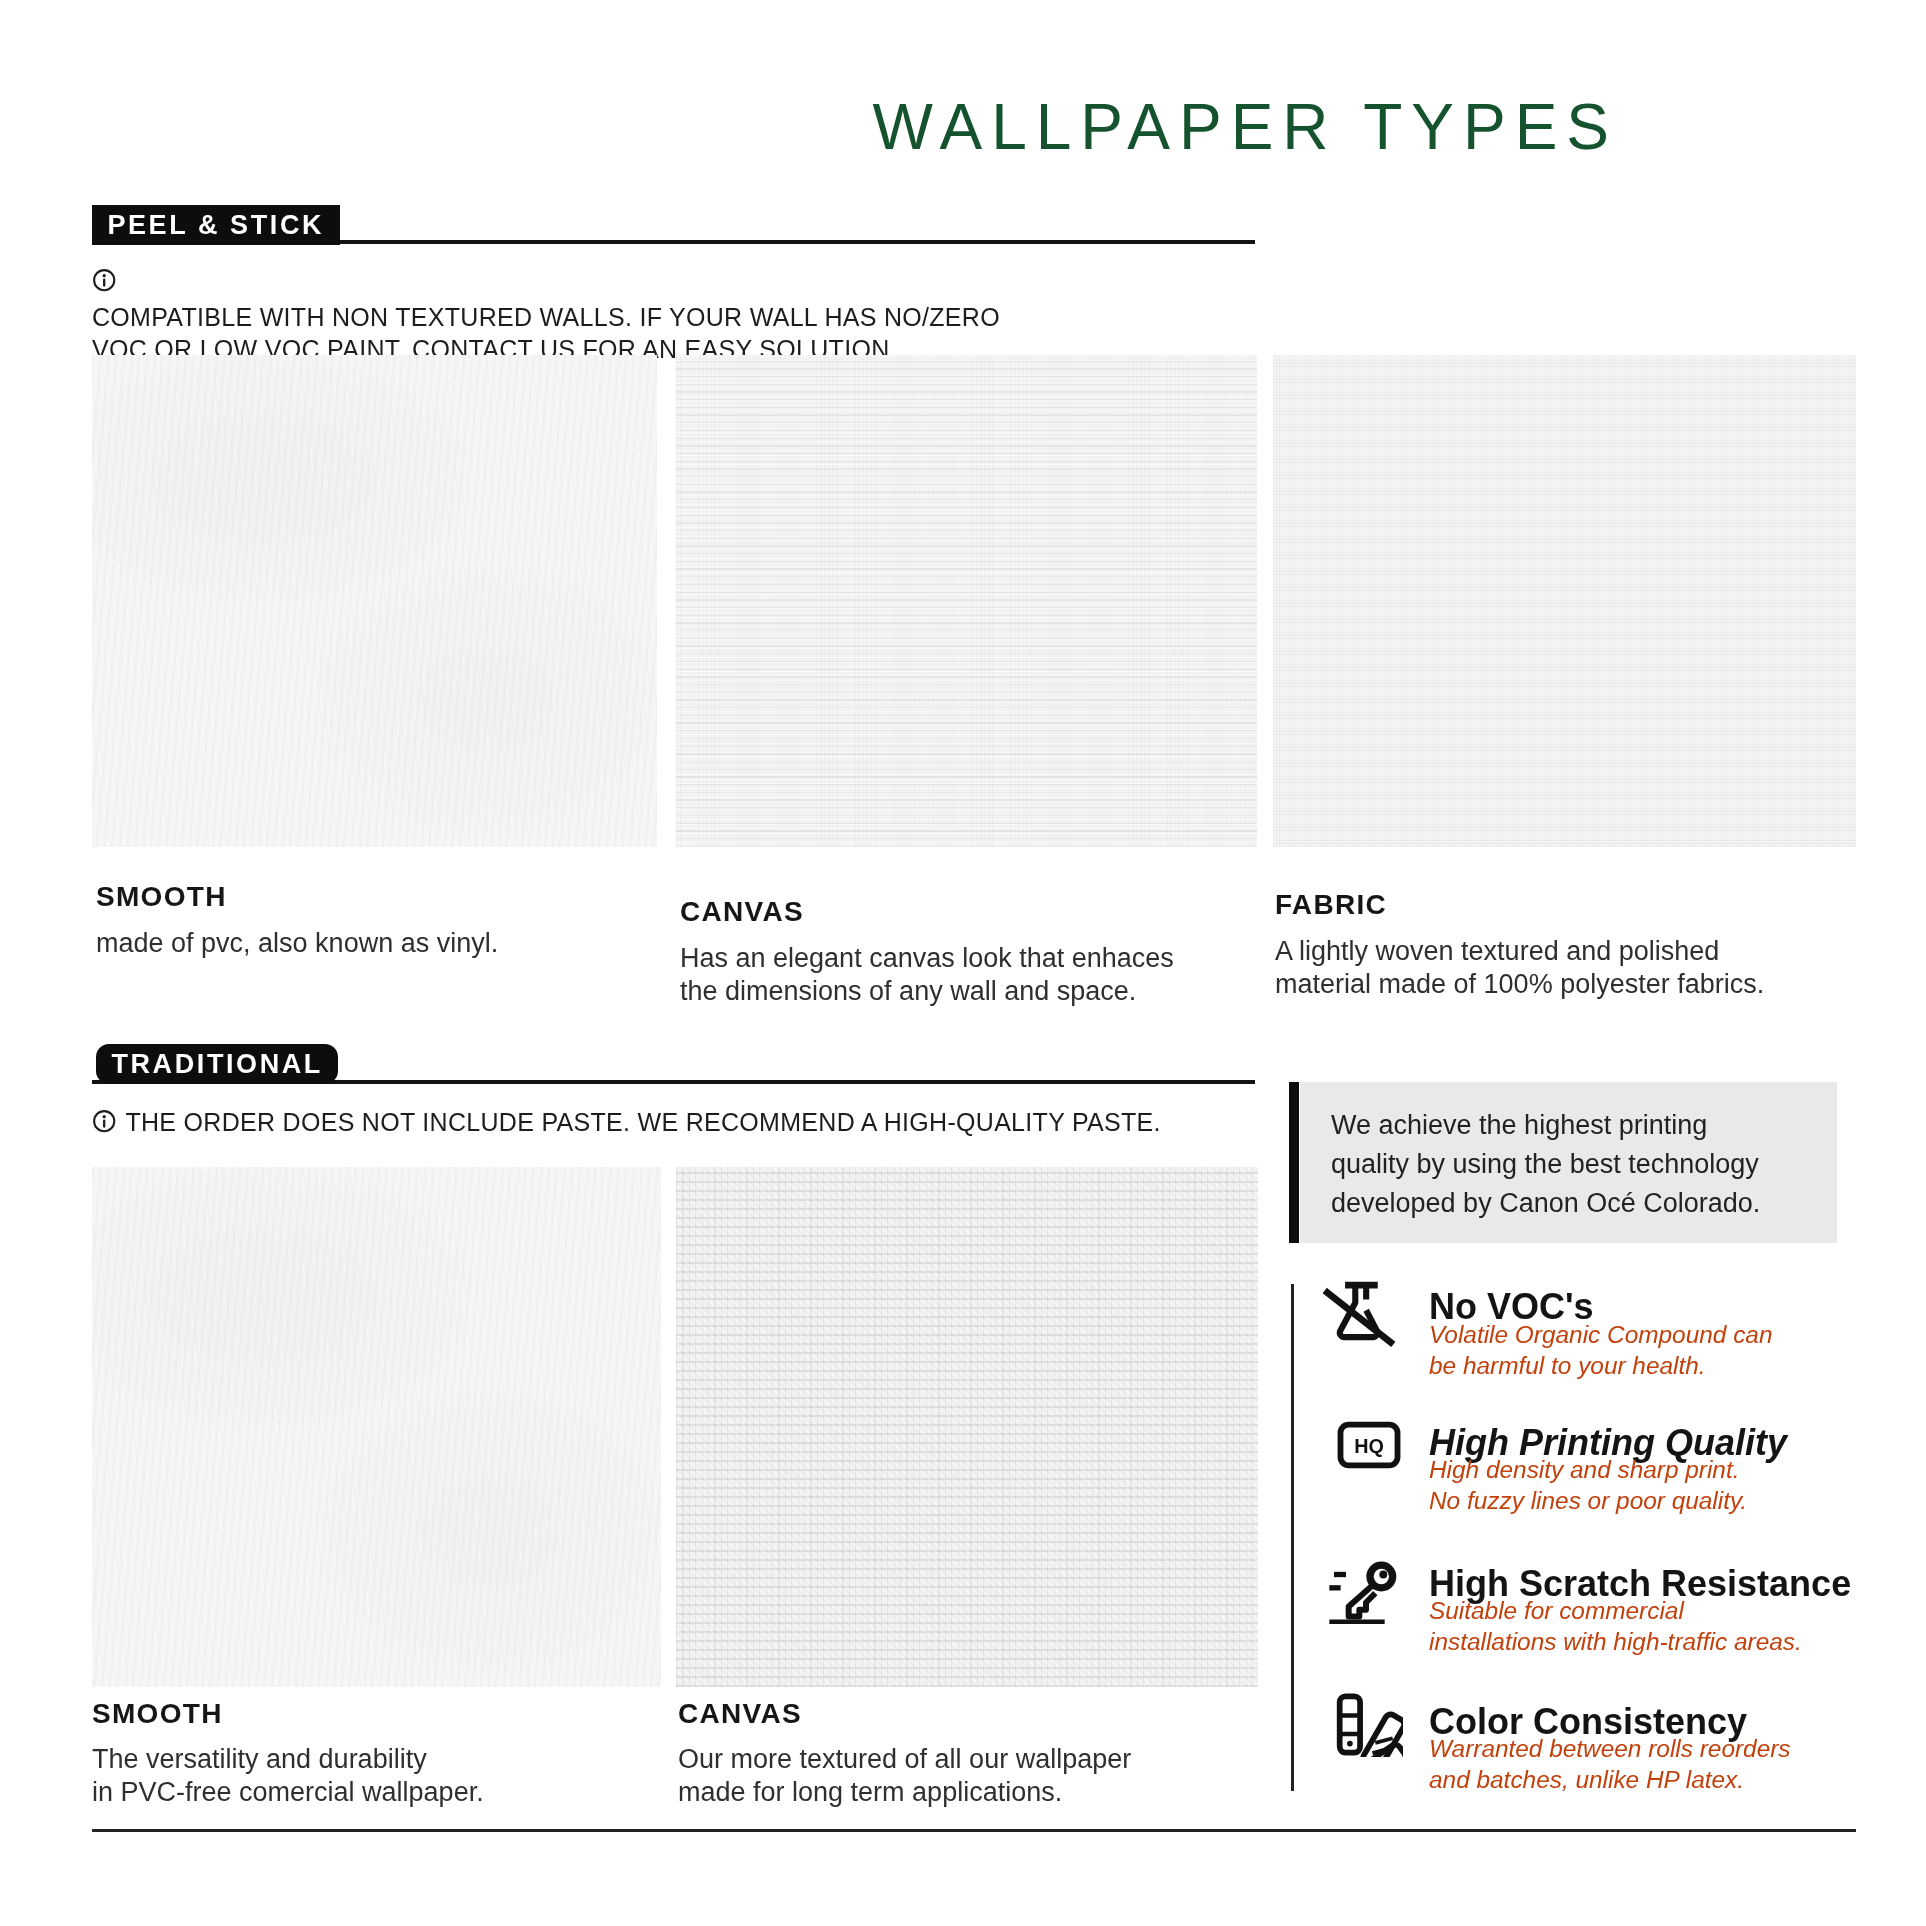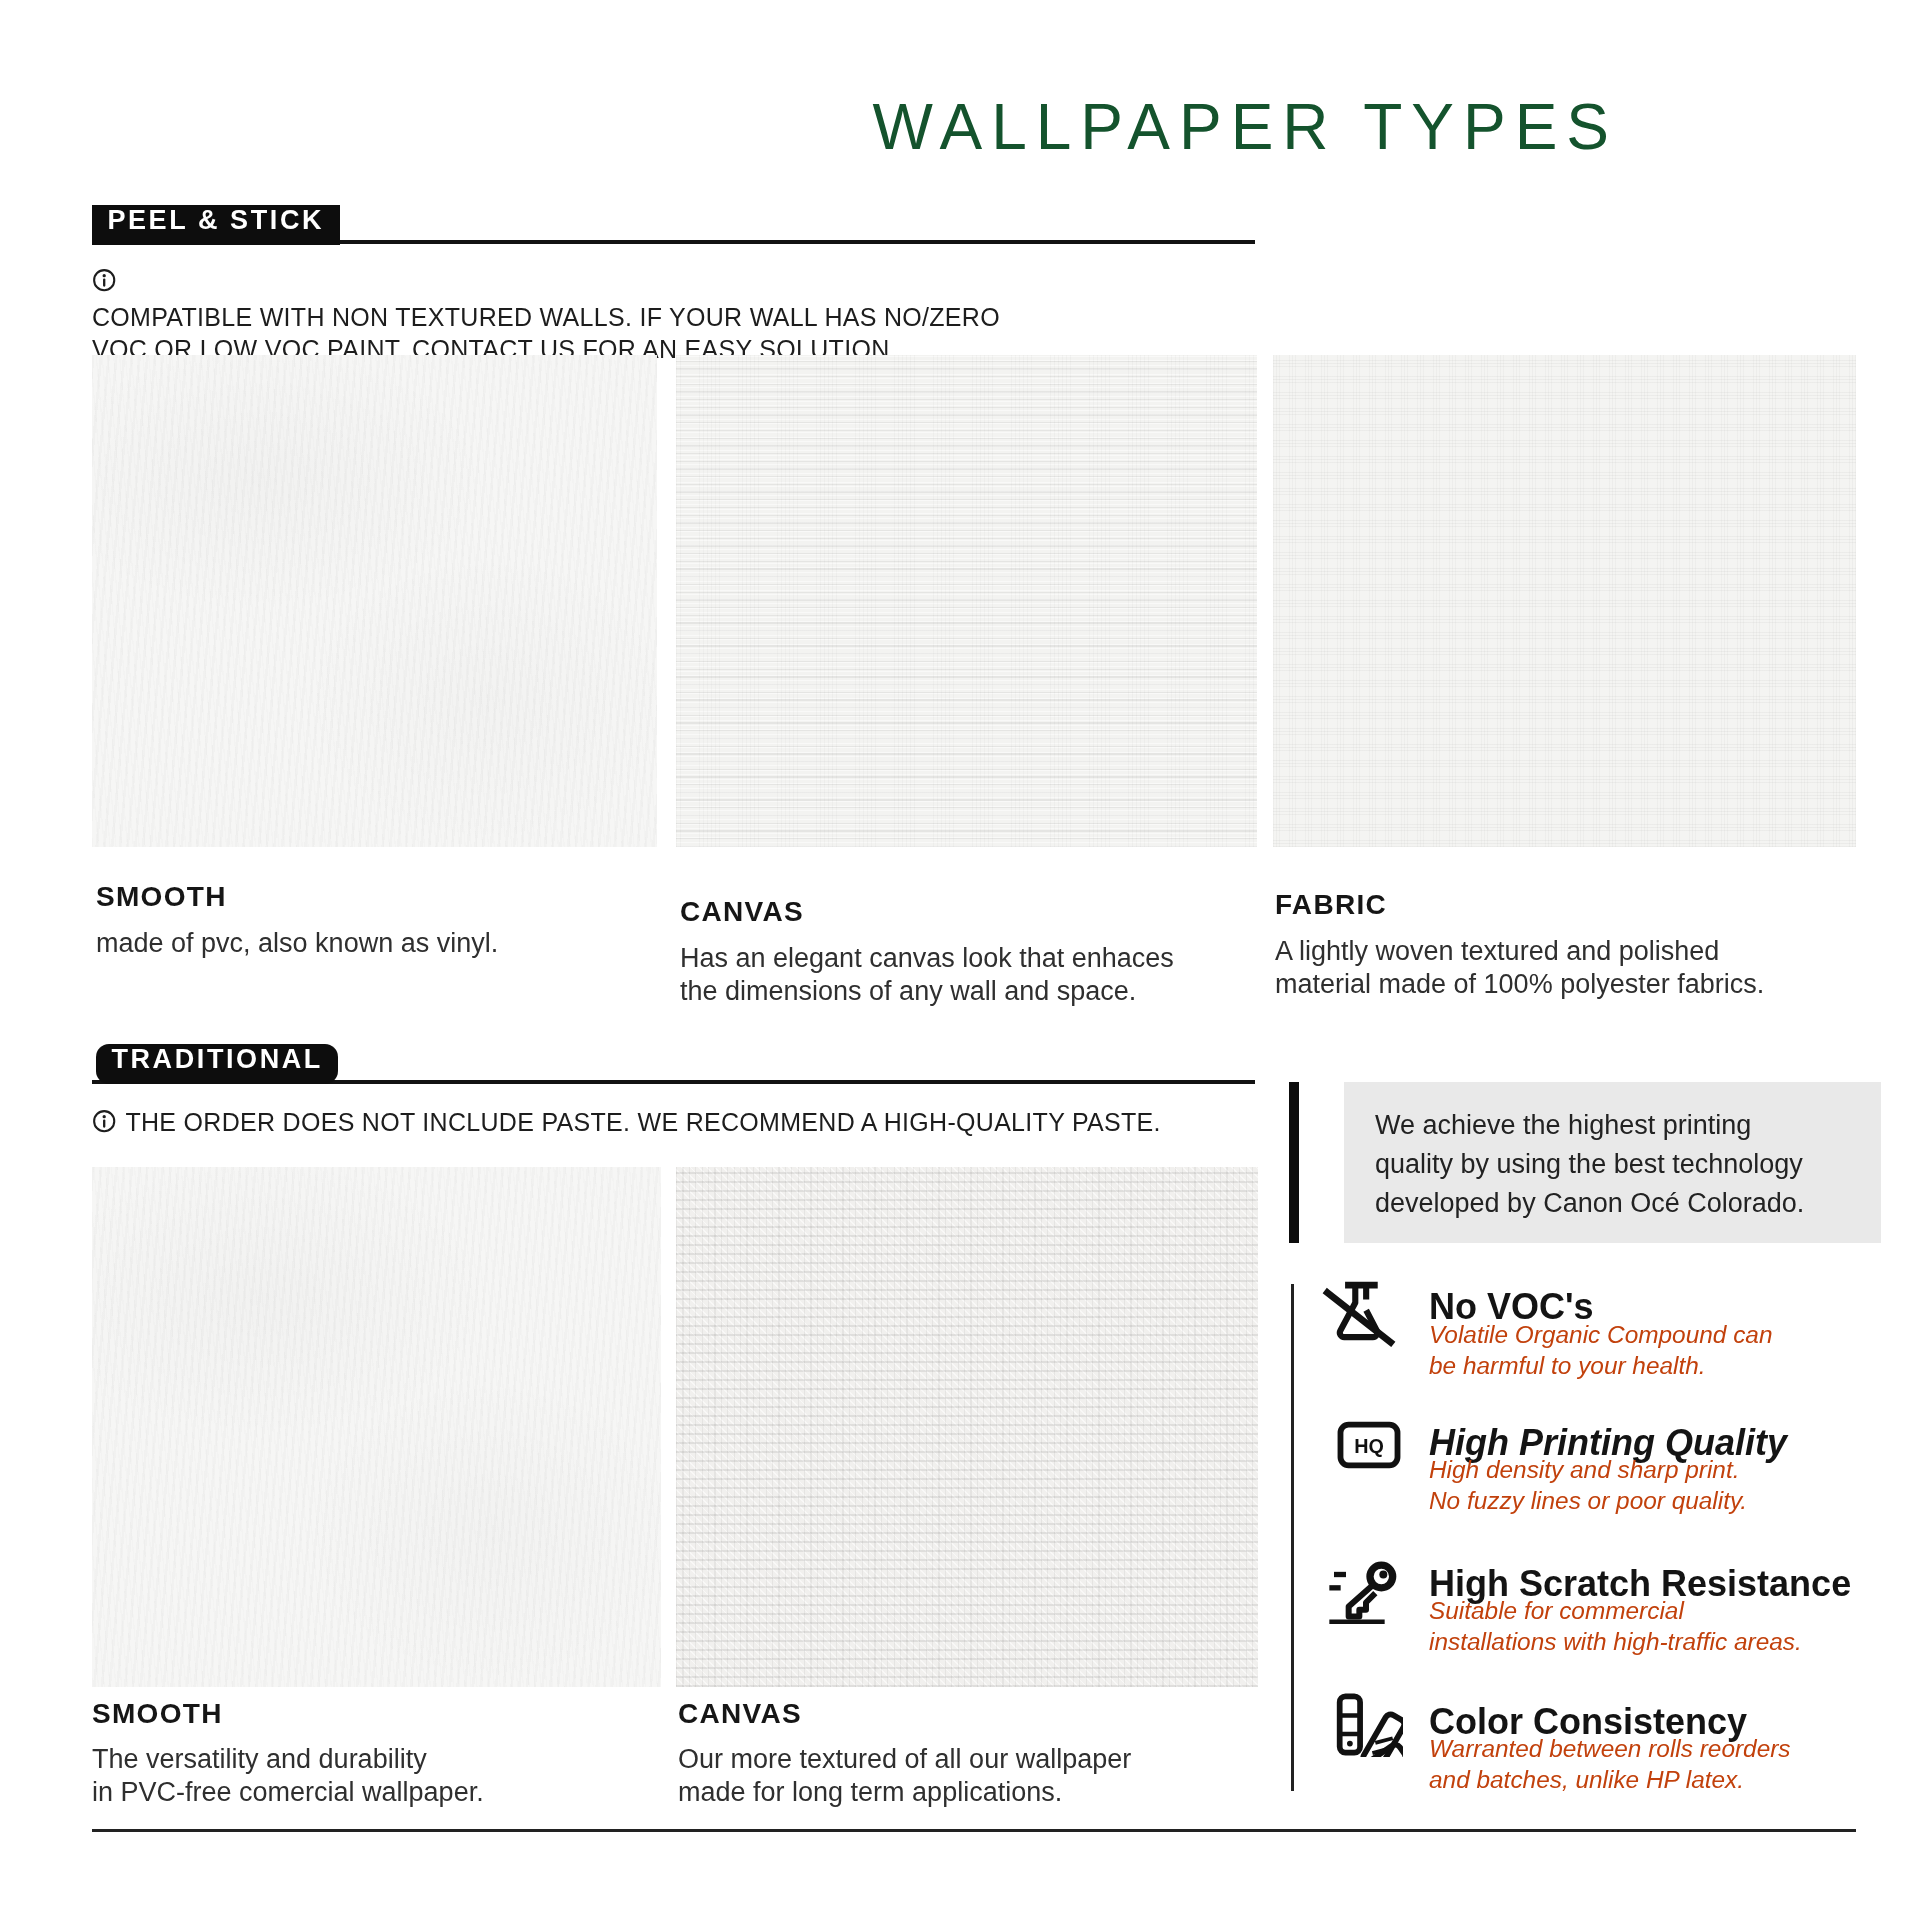--- a/index.html
+++ b/index.html
@@ -13,21 +13,21 @@
   .page-title{
     left:0;top:90px;width:1618px;text-align:right;
     font-size:64px;font-weight:400;letter-spacing:9px;color:#14532d;
     white-space:nowrap;
   }
 
   
   .badge{
     height:40px;background:#0d0d0d;color:#ffffff;
     font-size:27px;font-weight:700;letter-spacing:2.6px;
-    display:flex;padding:0 15.4px;z-index:2;white-space:nowrap;
+    display:flex;align-items:center;padding:0 15.4px;z-index:2;white-space:nowrap;
   }
   .rule{background:#121212;height:3.9px;}
   .bottom-rule{background:#222222;height:3.2px;}
 
   
   .note{display:flex;align-items:flex-start;gap:9px;}
   .note .txt{font-size:25px;line-height:32px;letter-spacing:0.3px;color:#1d1d1d;white-space:nowrap;}
   .info-svg{width:24.4px;height:24.4px;margin-top:2.6px;flex:0 0 auto;}
 
   
@@ -62,21 +62,21 @@
   }
 
   
   .cap-title{font-size:28px;font-weight:700;letter-spacing:1.3px;color:#161616;white-space:nowrap;}
   .cap-desc{font-size:27px;line-height:33px;color:#2f2f2f;white-space:nowrap;}
 
   
   .quality-bar{background:#0d0d0d;}
   .quality-box{
     background:#e9e9e9;padding:24.4px 0 0 31px;box-sizing:border-box;
-    font-size:27px;line-height:39px;color:#222222;white-space:nowrap;margin-left:44px;
+    font-size:27px;line-height:39px;color:#222222;white-space:nowrap;
   }
 
   
   .feat-title{font-size:36px;font-weight:700;color:#141414;white-space:nowrap;text-align:center;}
   .feat-desc{font-size:24.4px;line-height:31px;color:#c2410c;white-space:nowrap;font-style:italic;}
   .vline{background:#222222;width:2.6px;}
   .icon-svg{stroke:#111111;fill:none;}
 </style>
 </head>
 <body>

